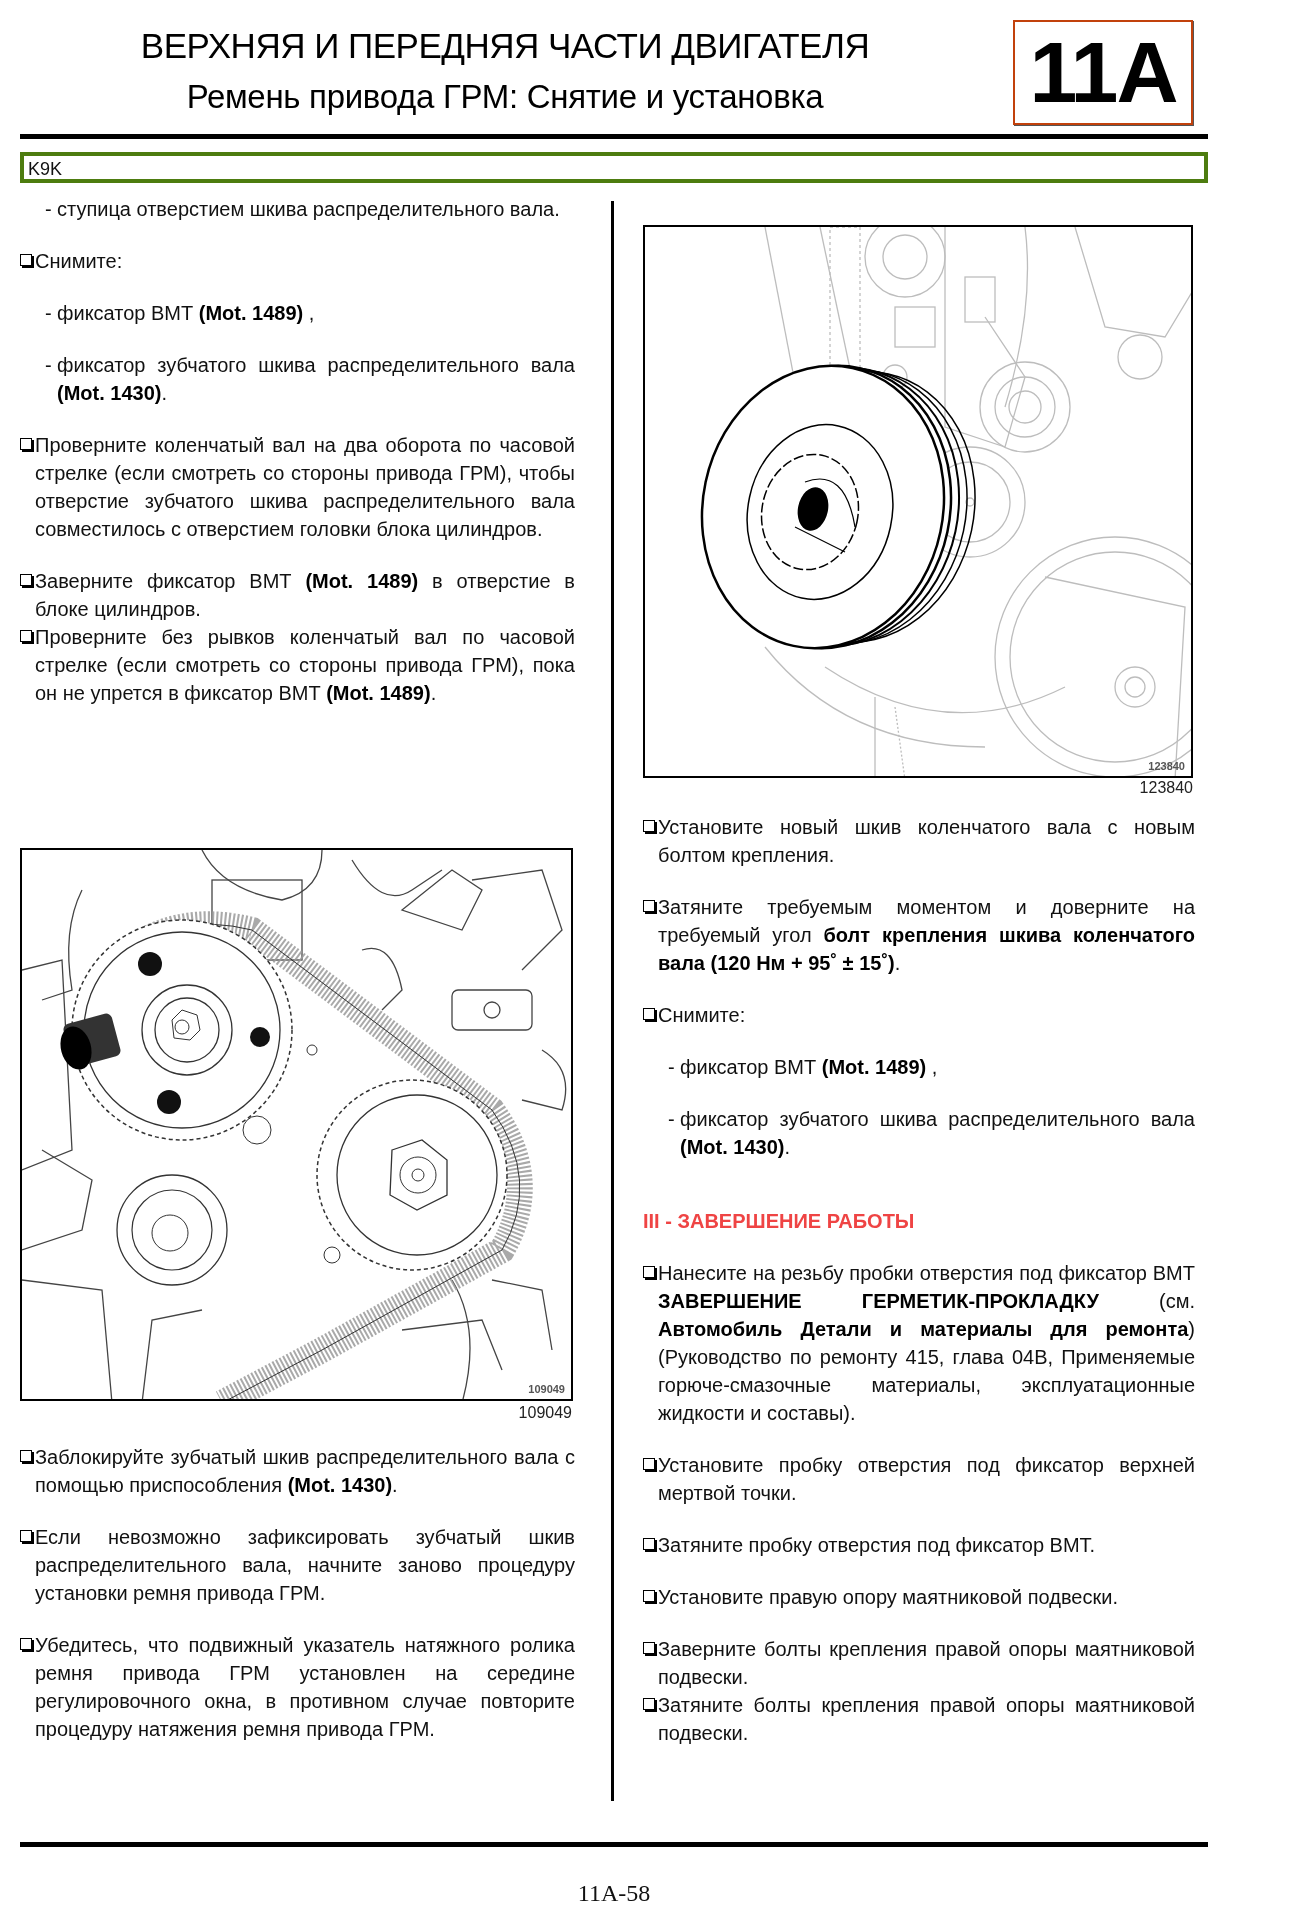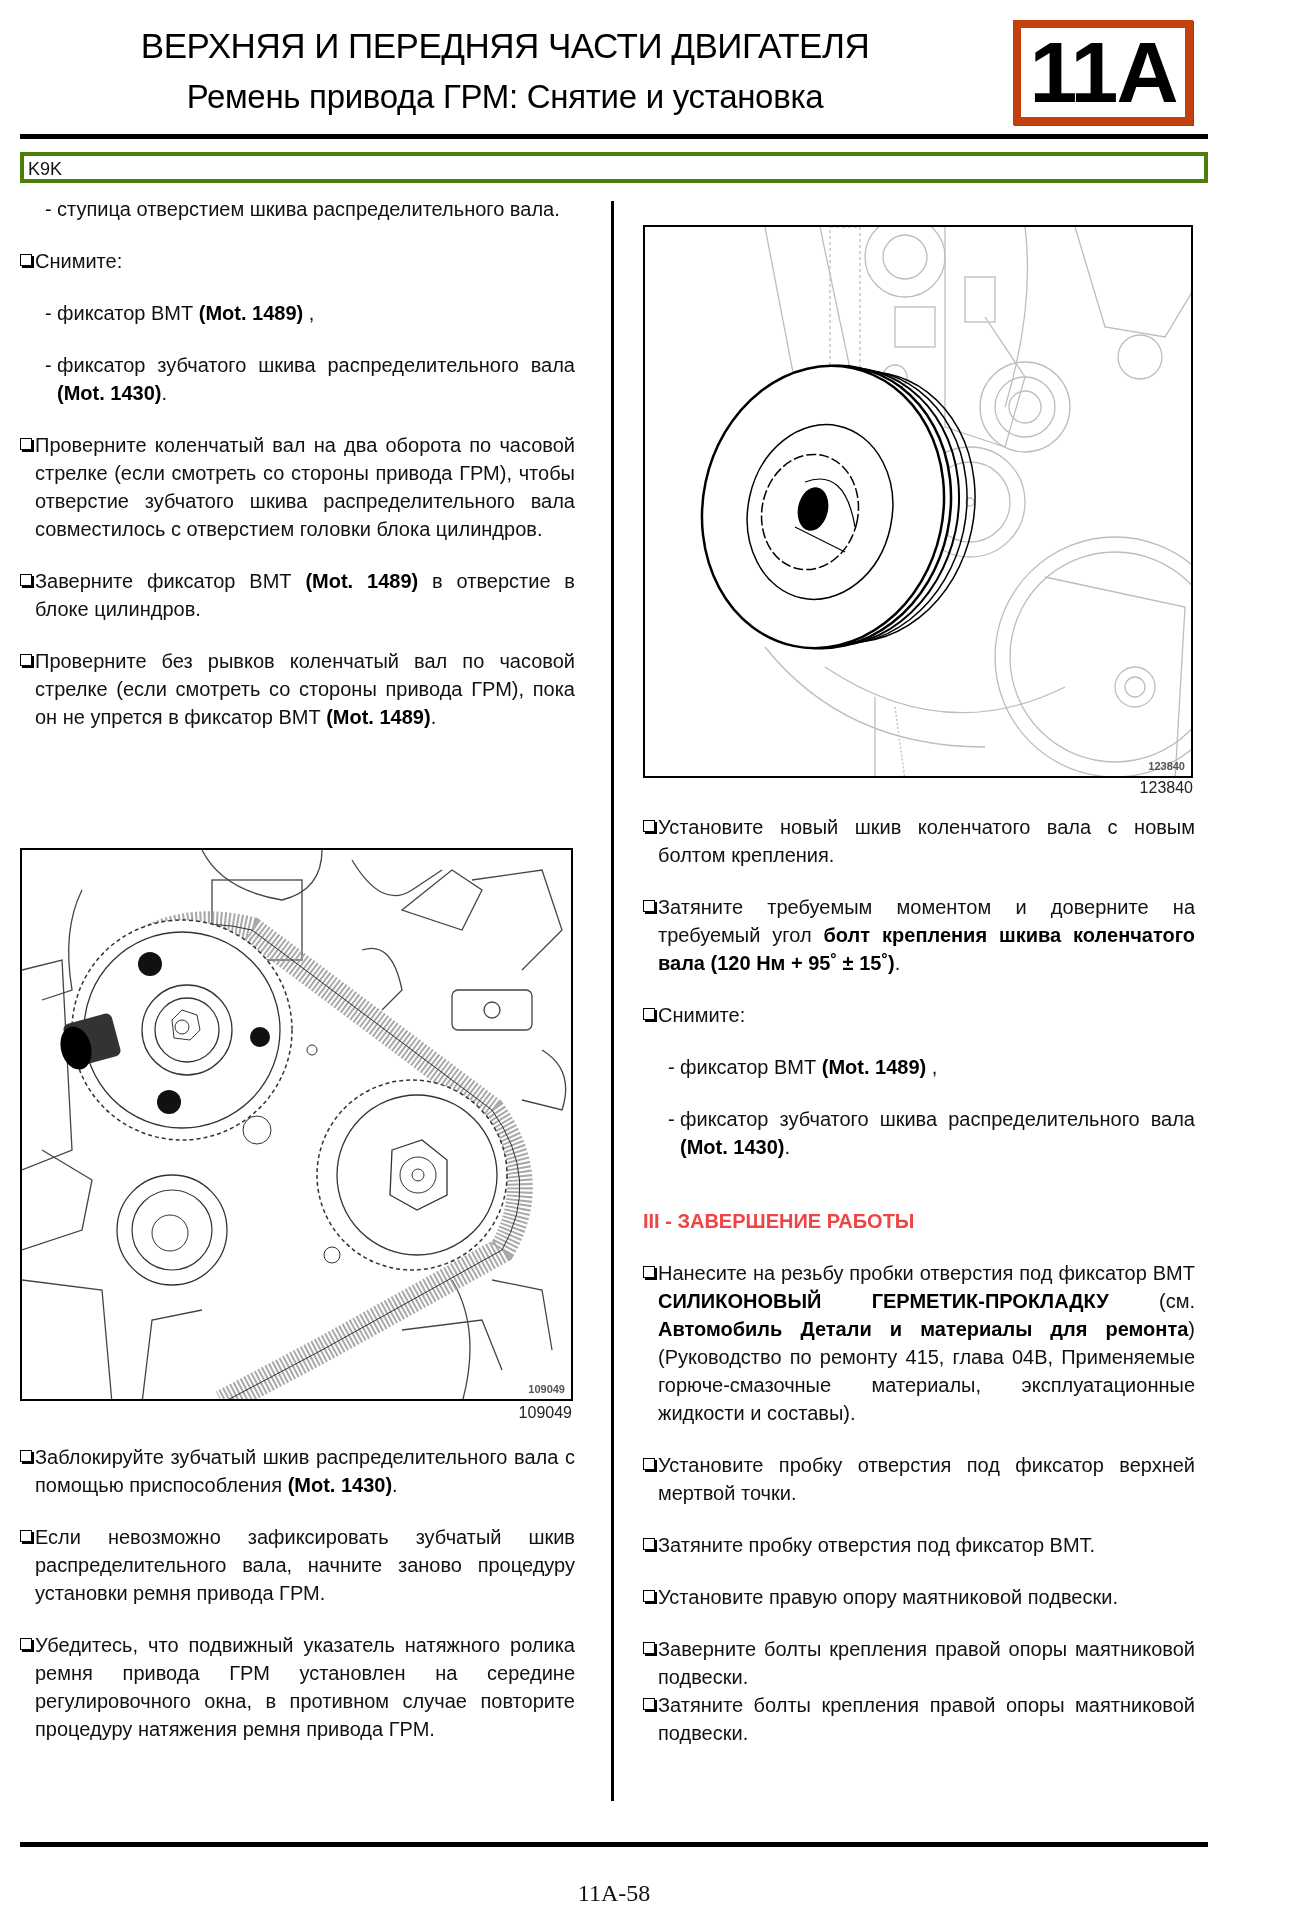--- a/index.html
+++ b/index.html
@@ -9,21 +9,21 @@
   .title {
     position: absolute; left: 20px; width: 970px; text-align: center;
     font-family: "Liberation Sans", sans-serif; font-weight: normal; color: #000;
     transform-origin: center; 
   }
   #main-title { top: 26px; font-size: 35px; letter-spacing: -0.5px; }
   #sub-title { top: 78px; font-size: 33px; letter-spacing: -0.3px; }
 
   .chapter-box {
     position: absolute; left: 1013px; top: 20px; width: 180px; height: 105px;
-    border: 8px solid #c2410c; box-shadow: 1px 1px 0 #555;
+    border: 2px solid #c2410c; box-shadow: 1px 1px 0 #555;
     display: flex; align-items: center; justify-content: center;
     font-weight: bold; font-size: 86px; letter-spacing: -2px; color: #000;
   }
 
   .rule-thick { position: absolute; left: 20px; width: 1188px; height: 5px; background: #000; }
   #top-rule { top: 134px; }
   #bottom-rule { top: 1842px; }
 
   .engine-bar {
     position: absolute; left: 20px; top: 152px; width: 1188px; height: 31px;
@@ -96,21 +96,21 @@
   <div class="step" style="margin-top:24px;">
     <span class="cb"></span>
     <span>Проверните коленчатый вал на два оборота по часовой стрелке (если смотреть со стороны привода ГРМ), чтобы отверстие зубчатого шкива распределительного вала совместилось с отверстием головки блока цилиндров.</span>
   </div>
 
   <div class="step" style="margin-top:24px;">
     <span class="cb"></span>
     <span>Заверните фиксатор ВМТ </span><b>(Mot. 1489)</b><span> в отверстие в блоке цилиндров.</span>
   </div>
 
-  <div class="step" style="margin-top:24px;">
+  <div class="step" style="">
     <span class="cb"></span>
     <span>Проверните без рывков коленчатый вал по часовой стрелке (если смотреть со стороны привода ГРМ), пока он не упрется в фиксатор ВМТ </span><b>(Mot. 1489)</b><span>.</span>
   </div>
 </div>
 
 <div id="fig-left" class="figure">
   <svg width="553" height="553" viewBox="0 0 553 553">
     <g fill="none" stroke="#444" stroke-width="1.3">
       <path d="M60 40 Q40 80 50 140 L20 150"></path>
       <path d="M180 0 Q200 40 260 50 Q300 40 300 0"></path>
@@ -245,21 +245,21 @@
   </div>
   <div class="sub" style="margin-top:24px;">
     <span class="dash">-</span>
     <span>фиксатор зубчатого шкива распределительного вала </span><b>(Mot. 1430)</b><span>.</span>
   </div>
 
   <div class="heading" style="margin-top:46px;">III - ЗАВЕРШЕНИЕ РАБОТЫ</div>
 
   <div class="step" style="margin-top:24px;">
     <span class="cb"></span>
-    <span>Нанесите на резьбу пробки отверстия под фиксатор ВМТ </span><b>СИЛИКОНОВЫЙ ГЕРМЕТИК-ПРОКЛАДКУ</b><span> (см. </span><b>Автомобиль Детали и материалы для ремонта</b><span>) (Руководство по ремонту 415, глава 04B, Применяемые горюче-смазочные материалы, эксплуатационные жидкости и составы).</span>
+    <span>Нанесите на резьбу пробки отверстия под фиксатор ВМТ </span><b>ЗАВЕРШЕНИЕ ГЕРМЕТИК-ПРОКЛАДКУ</b><span> (см. </span><b>Автомобиль Детали и материалы для ремонта</b><span>) (Руководство по ремонту 415, глава 04B, Применяемые горюче-смазочные материалы, эксплуатационные жидкости и составы).</span>
   </div>
   <div class="step" style="margin-top:24px;">
     <span class="cb"></span>
     <span>Установите пробку отверстия под фиксатор верхней мертвой точки.</span>
   </div>
   <div class="step" style="margin-top:24px;">
     <span class="cb"></span>
     <span>Затяните пробку отверстия под фиксатор ВМТ.</span>
   </div>
   <div class="step" style="margin-top:24px;">

